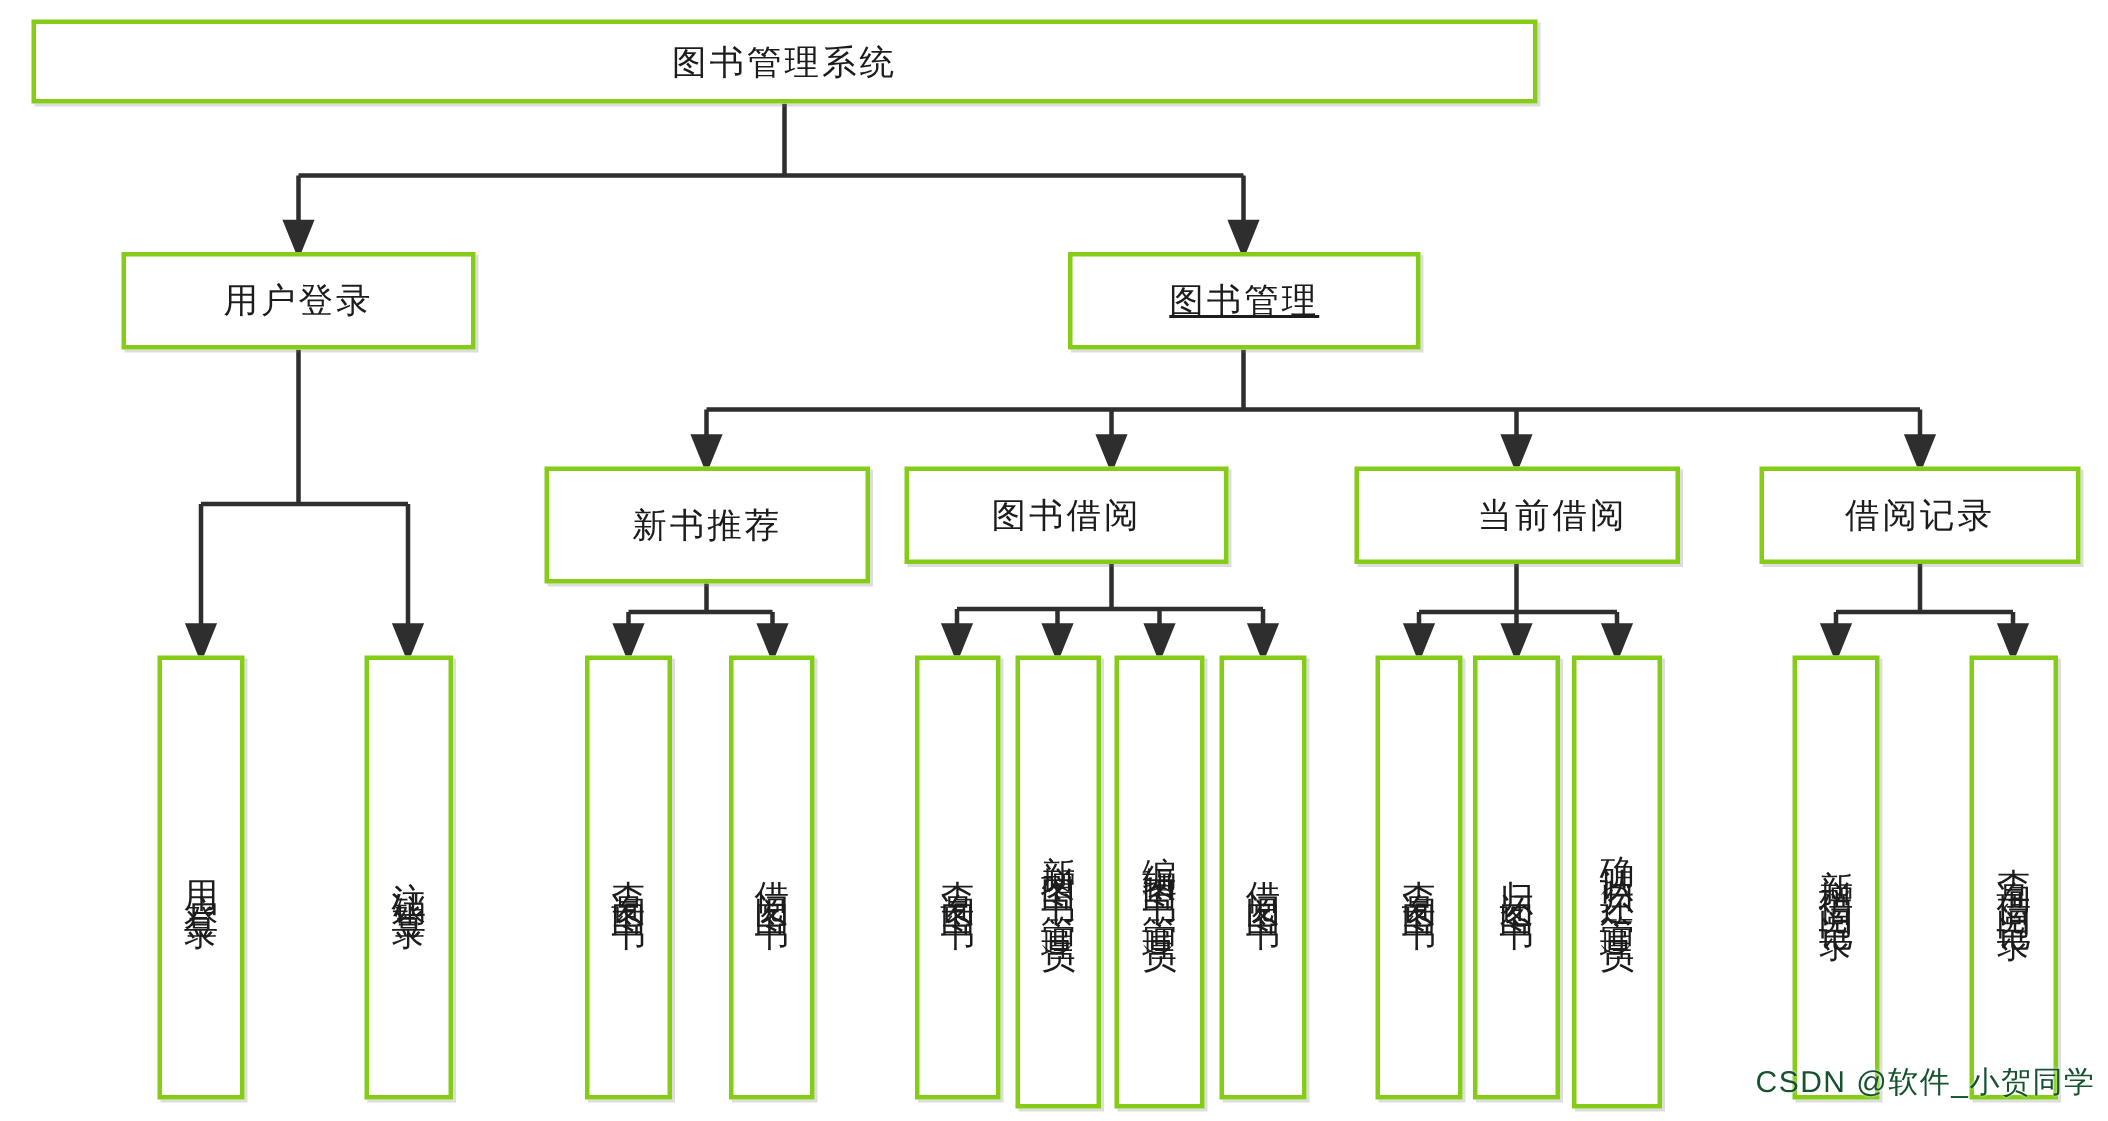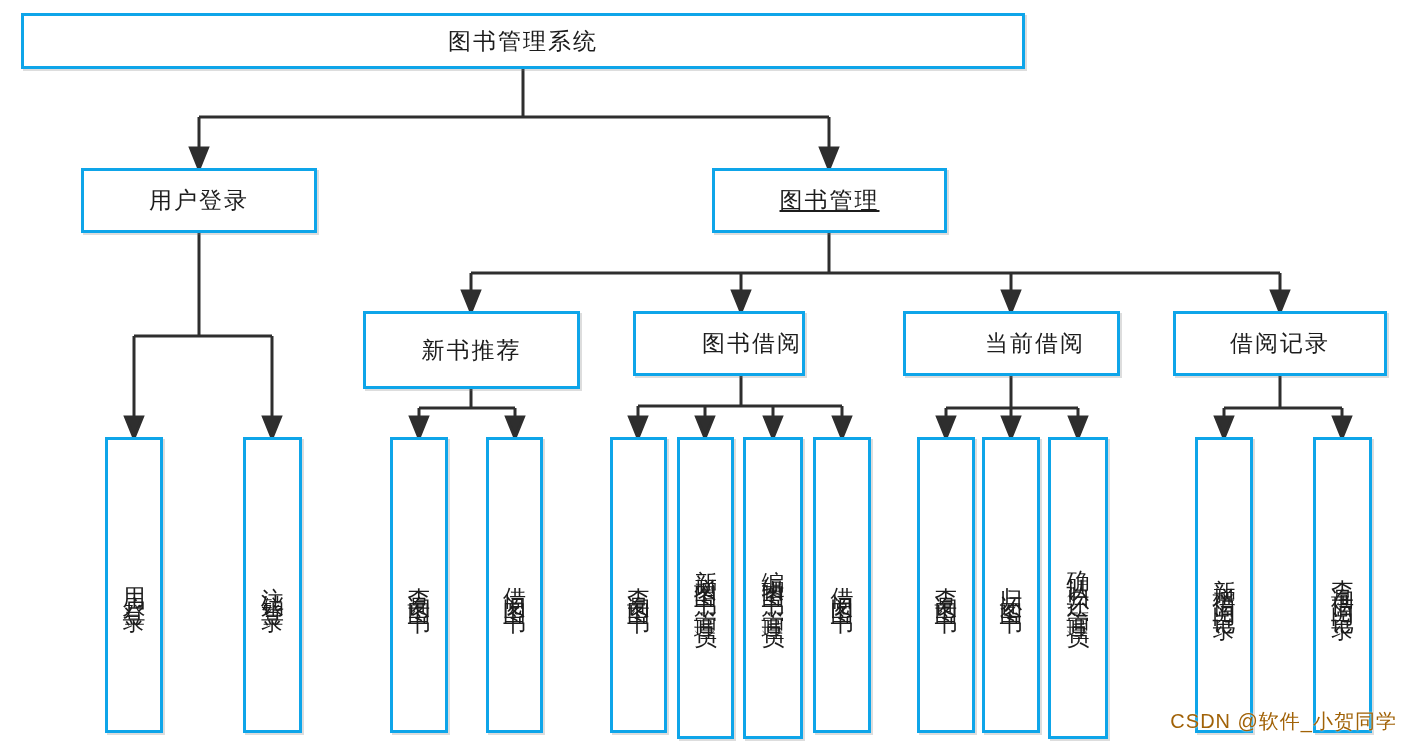--- a/index.html
+++ b/index.html
@@ -14,21 +14,21 @@
   }
   #wires {
     position: absolute;
     left: 0; top: 0;
     width: 1405px; height: 747px;
     z-index: 0;
   }
   .node {
     position: absolute;
     background: #ffffff;
-    border: 3px solid #0ea5e9;
+    border: 3px solid #84cc16;
     box-shadow: 2px 2px 0 rgba(120,120,120,0.25);
     display: flex;
     align-items: center;
     justify-content: center;
     color: #1c1c1c;
     font-size: 23px;
     z-index: 1;
     letter-spacing: 2px;
   }
   .node-v span {
@@ -36,21 +36,21 @@
     text-orientation: mixed;
     letter-spacing: 8px;
     line-height: 1;
     font-size: 23px;
   }
   
   .n-root    { left: 21px;   top: 13px;  width: 1004px; height: 56px; }
   .n-login   { left: 81px;   top: 168px; width: 236px;  height: 65px; }
   .n-mgmt    { left: 712px;  top: 168px; width: 235px;  height: 65px; text-decoration: underline; }
   .n-rec     { left: 363px;  top: 311px; width: 217px;  height: 78px; }
-  .n-borrow  { left: 633px;  top: 311px; width: 172px;  height: 65px; justify-content: flex-end; }
+  .n-borrow  { left: 603px;  top: 311px; width: 216px;  height: 65px; }
   .n-current { left: 903px;  top: 311px; width: 217px;  height: 65px; padding-left: 47px; }
   .n-records { left: 1173px; top: 311px; width: 214px;  height: 65px; }
   
   .node-v { top: 437px; height: 296px; }
   .lf-1  { left: 105px;  width: 58px; }
   .lf-2  { left: 243px;  width: 59px; }
   .lf-3  { left: 390px;  width: 58px; }
   .lf-4  { left: 486px;  width: 57px; }
   .lf-5  { left: 610px;  width: 57px; }
   .lf-6  { left: 677px;  width: 57px; height: 302px; }
@@ -59,21 +59,21 @@
   .lf-9  { left: 917px;  width: 58px; }
   .lf-10 { left: 982px;  width: 58px; }
   .lf-11 { left: 1048px; width: 60px; height: 302px; }
   .lf-12 { left: 1195px; width: 58px; }
   .lf-13 { left: 1313px; width: 59px; }
   #watermark {
     position: absolute;
     right: 8px;
     top: 708px;
     z-index: 2;
-    color: #a16207;
+    color: #14532d;
     font-size: 20px;
     letter-spacing: 1px;
     text-shadow: 0 0 2px #ffffff;
   }
 </style>
 </head>
 <body>
 
 <div id="stage">
 

